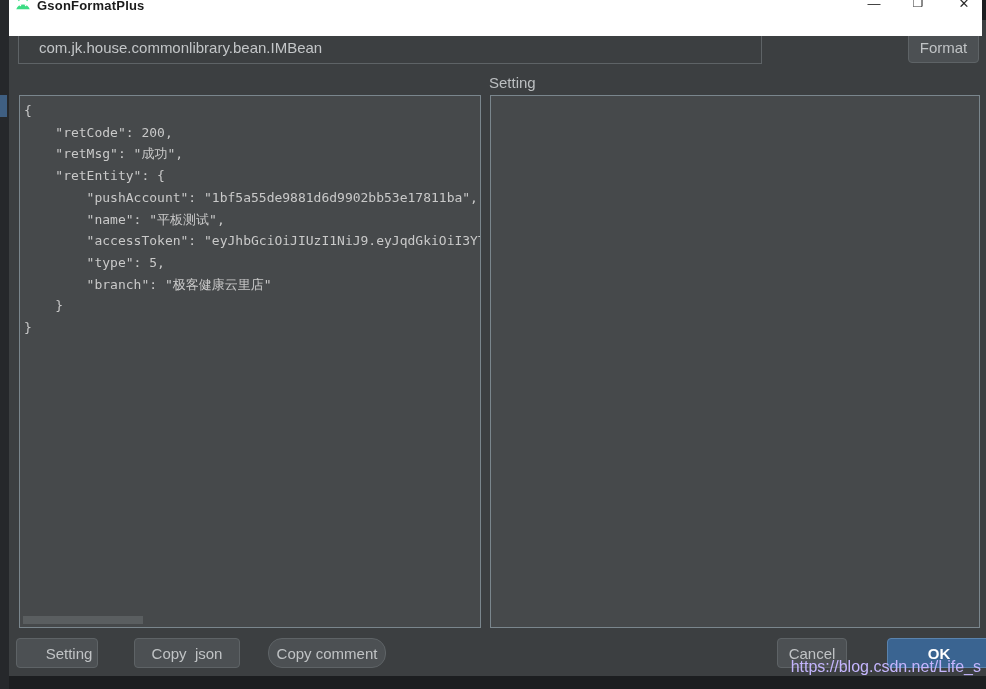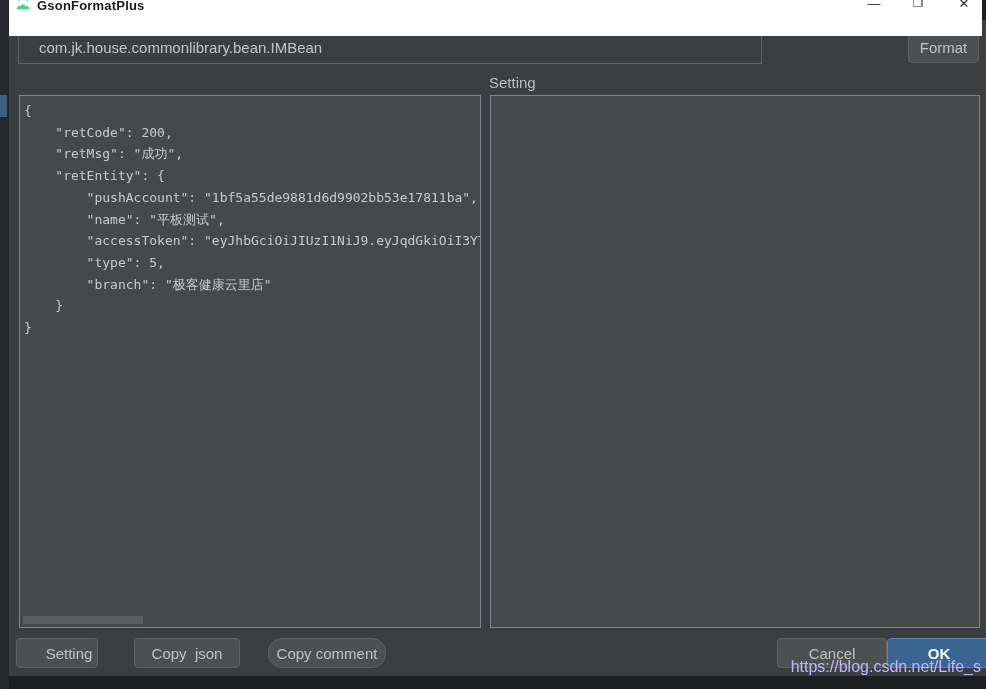--- a/index.html
+++ b/index.html
@@ -59,21 +59,21 @@
     white-space:pre;font-family:"DejaVu Sans Mono","Liberation Mono",monospace;
     font-size:13px;line-height:21.7px;color:#c9c9c9;
   }
   .hscroll-thumb{
     position:absolute;left:3px;bottom:3px;width:120px;height:8px;background:#5a5e60;
   }
   
   .btn-setting{left:16px;top:638px;width:82px;height:30px;padding-left:24px;}
   .btn-copy-json{left:134px;top:638px;width:106px;height:30px;text-align:right;}
   .btn-copy-comment{left:268px;top:638px;width:118px;height:30px;border-radius:14px;}
-  .btn-cancel{left:777px;top:638px;width:110px;height:30px;}
+  .btn-cancel{left:777px;top:638px;width:70px;height:30px;}
   .btn-ok{
     left:887px;top:638px;width:104px;height:30px;background:#3a6491;border:1px solid #5a83ad;
     color:#ffffff;font-weight:bold;
   }
   .watermark{
     position:absolute;right:5px;top:658px;z-index:7;color:#c4b5fd;font-size:16px;
     font-family:"Liberation Sans",sans-serif;
   }
 </style>
 </head>

